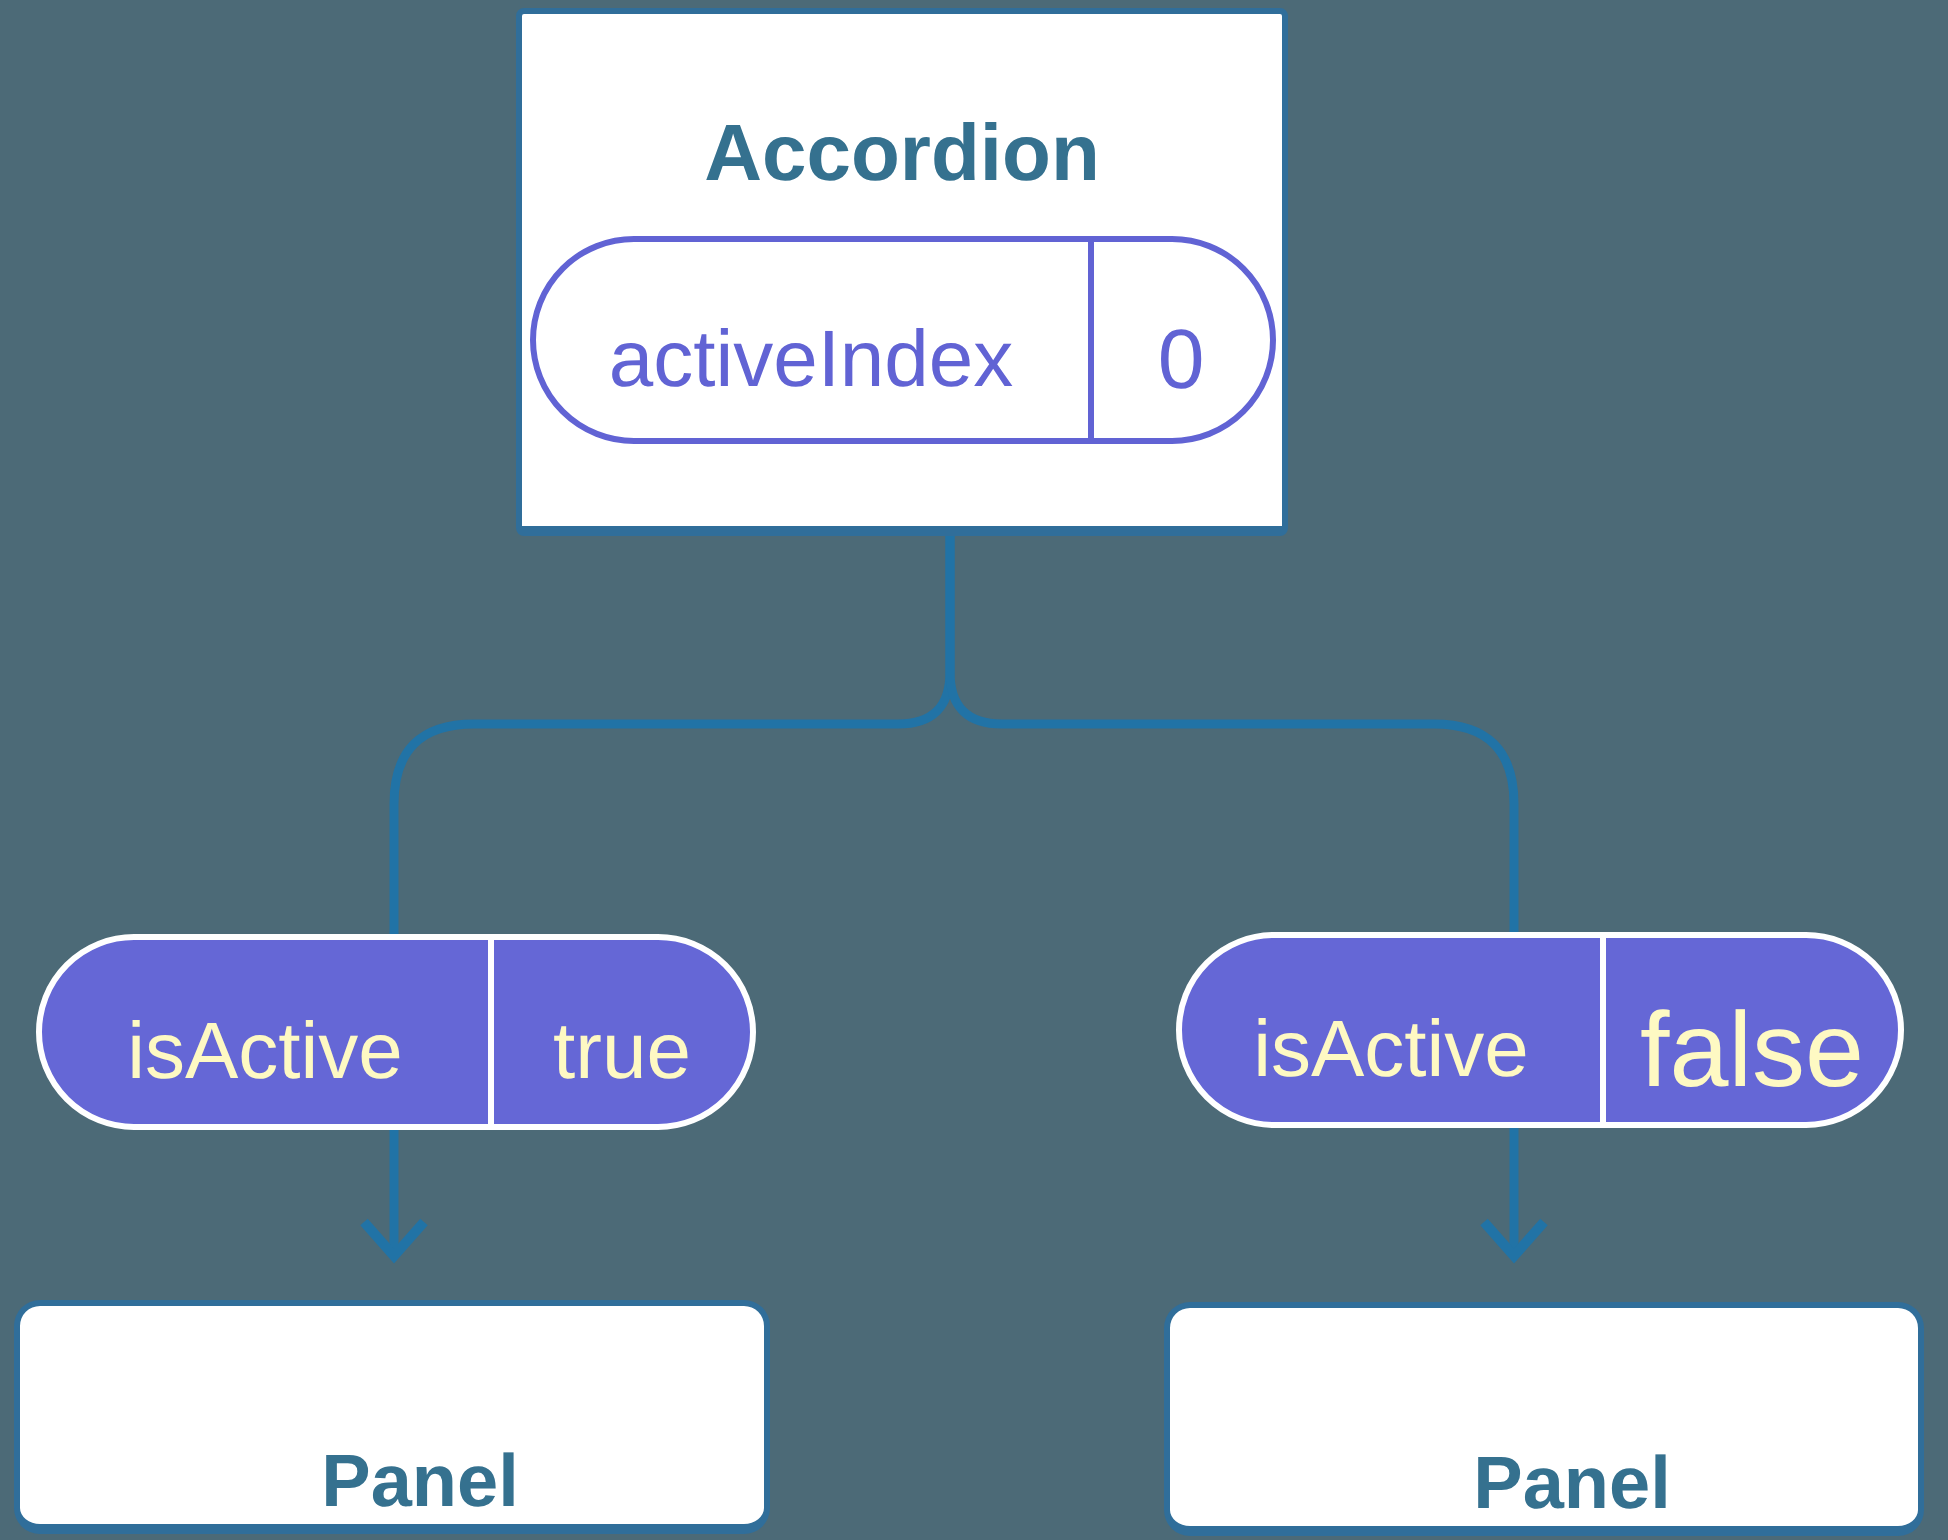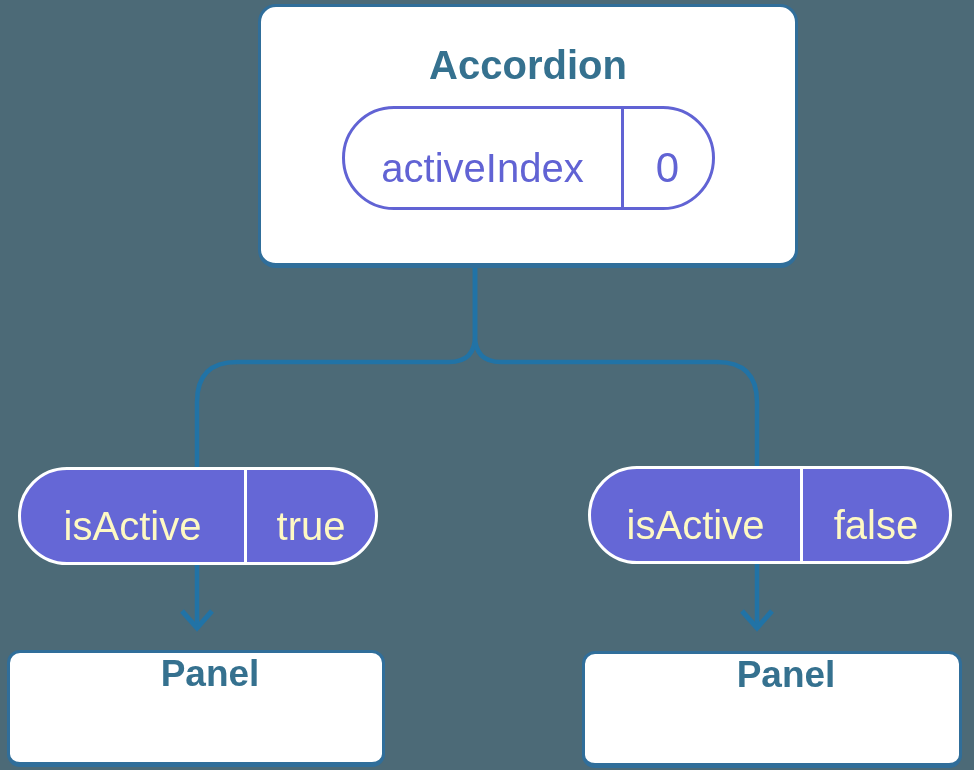--- a/index.html
+++ b/index.html
@@ -10,21 +10,21 @@
   }
   svg.connectors{position:absolute;left:0;top:0;width:974px;height:770px;z-index:1;}
   svg .line{fill:none;stroke:var(--line,#2173A6);stroke-width:4.5;}
   svg .arrow{fill:none;stroke:var(--line,#2173A6);stroke-width:5;stroke-linejoin:miter;}
 
   .card{
     position:absolute;z-index:2;background:#ffffff;box-sizing:border-box;
     border:3px solid var(--box-border,#306E9A);border-bottom-width:5px;
     display:flex;flex-direction:column;align-items:center;
   }
-  .root-card{left:258px;top:4px;width:540px;height:264px;border-radius:18px;padding-top:34px;}
+  .root-card{left:258px;top:4px;width:386px;height:264px;border-radius:4px;padding-top:46px;}
   .card-title{font-size:40px;font-weight:bold;color:var(--heading,#35718F);line-height:1.2;}
 
   .pill-cell{display:flex;align-items:center;justify-content:center;white-space:nowrap;margin-top:20px;}
 
   .outline-pill{
     margin-top:17px;width:373px;height:104px;box-sizing:border-box;background:#ffffff;
     border:3px solid var(--purple,#6163D4);border-radius:60px;
     display:flex;overflow:hidden;
   }
   .outline-pill .pill-name{flex:1;font-size:40px;color:var(--purple,#6163D4);}
@@ -34,23 +34,23 @@
   .filled-pill{
     position:absolute;z-index:2;box-sizing:border-box;
     background:var(--purple-fill,#6567D6);border:3px solid #ffffff;border-radius:60px;
     display:flex;overflow:hidden;color:#fef9c3;
   }
   .pill-left{left:18px;top:467px;width:360px;height:98px;}
   .pill-right{left:588px;top:466px;width:364px;height:98px;}
   .filled-pill .pill-name{flex:1;font-size:40px;}
   .filled-pill .pill-divider{width:3px;background:#ffffff;}
   .pill-left .pill-value{width:128px;font-size:40px;}
-  .pill-right .pill-value{width:146px;font-size:40px;}
+  .pill-right .pill-value{width:146px;font-size:53px;}
 
-  .panel-card{justify-content:flex-start;border-radius:13px;padding-left:28px;}
+  .panel-card{justify-content:flex-end;border-radius:13px;padding-left:28px;}
   .panel-left{left:7px;top:650px;width:378px;height:117px;}
   .panel-right{left:582px;top:651px;width:380px;height:117px;}
   .panel-title{font-size:37px;font-weight:bold;color:var(--heading,#35718F);}
 </style>
 </head>
 <body>
 
 <div class="stage">
 
   <svg class="connectors" viewBox="0 0 974 770" aria-hidden="true">

